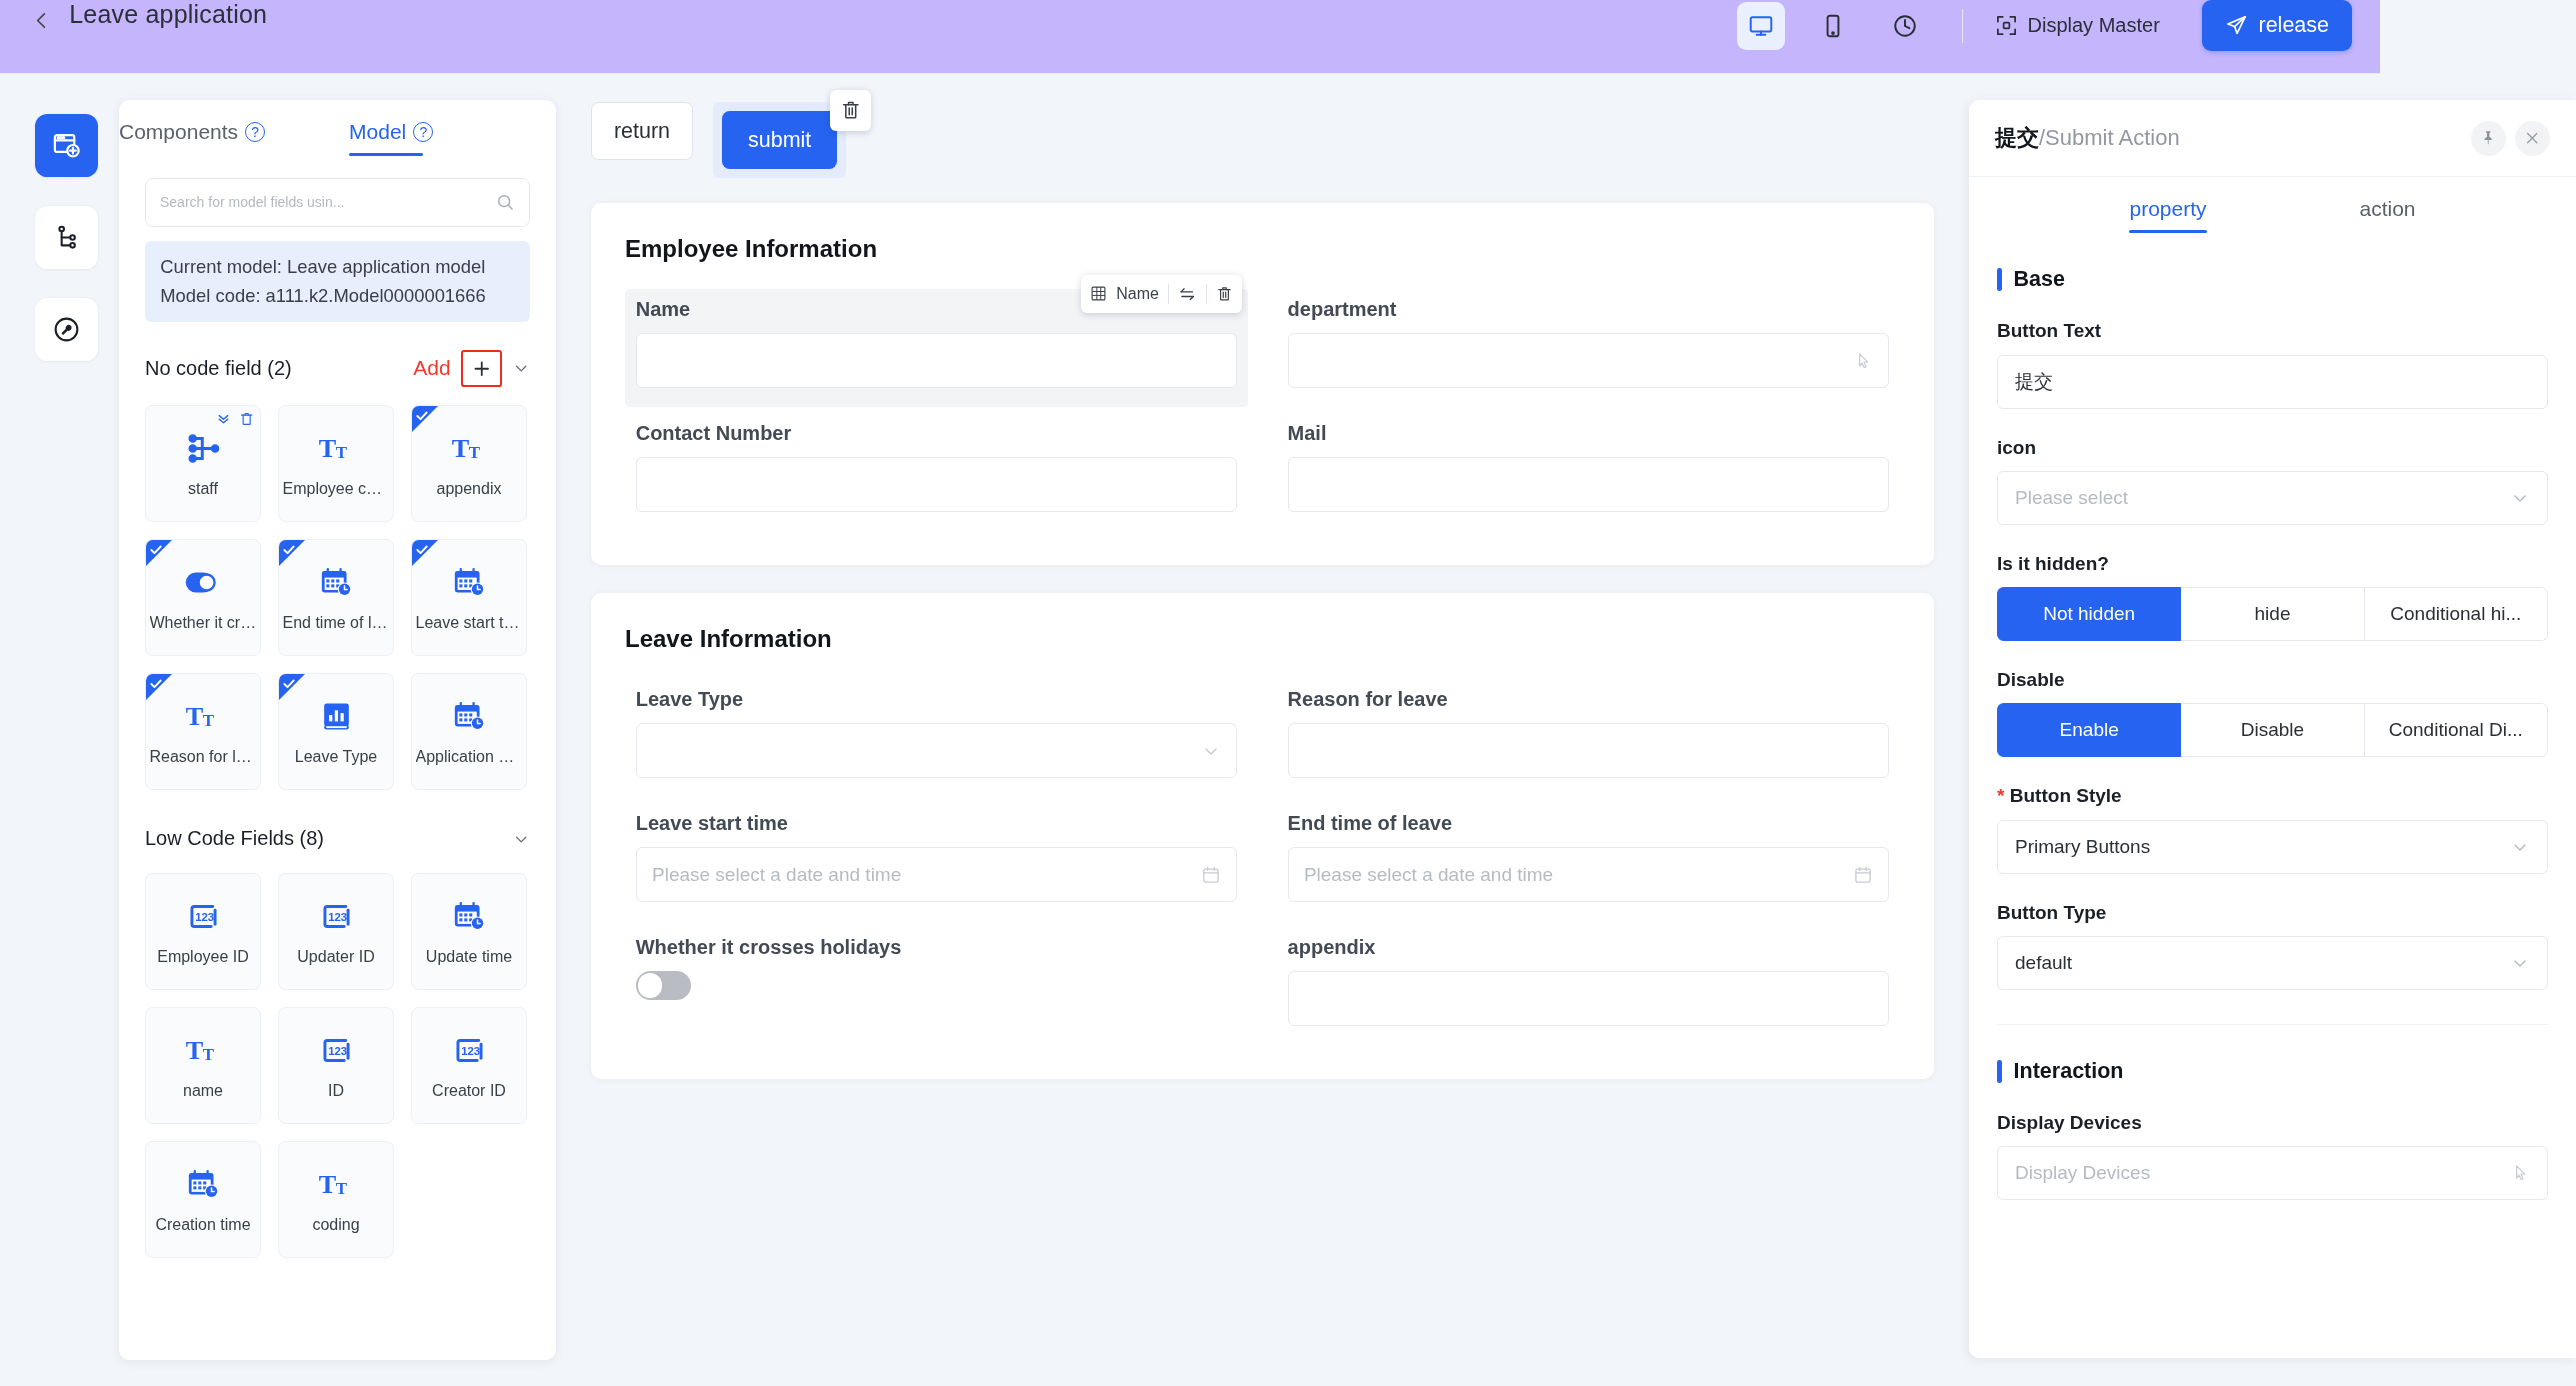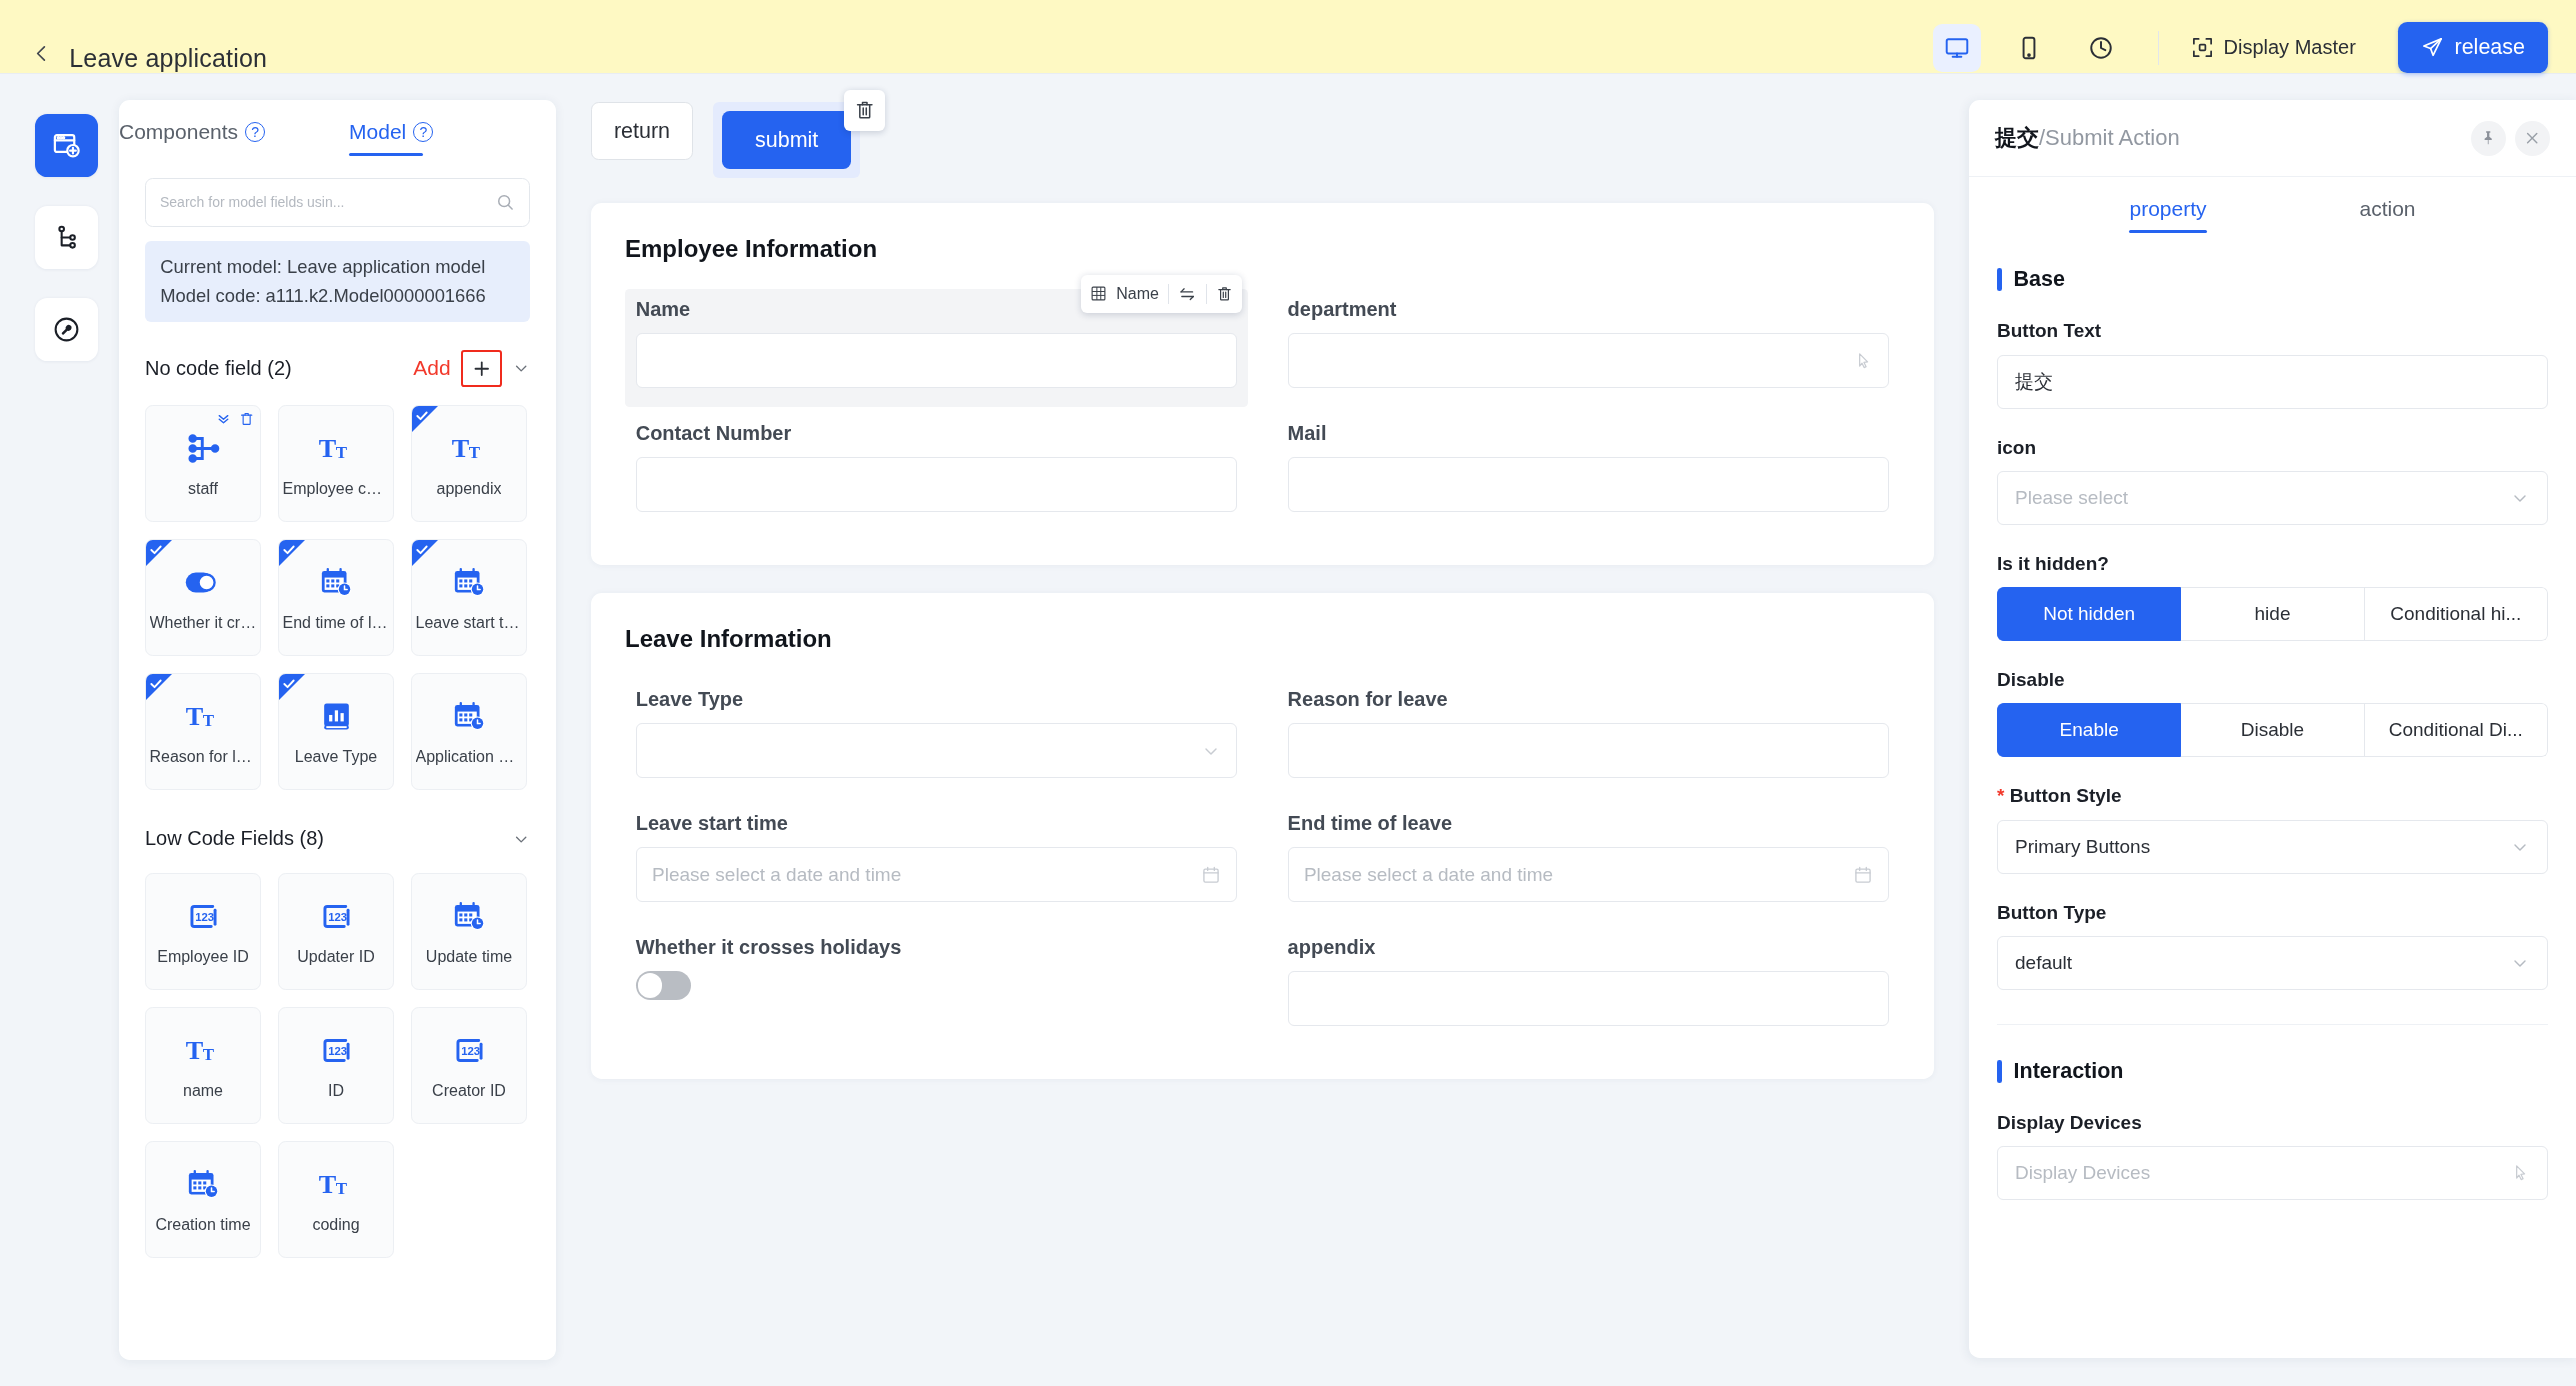--- a/index.html
+++ b/index.html
@@ -5,22 +5,22 @@
   * { box-sizing: border-box; margin: 0; padding: 0; }
   html, body {
     width: 2576px; height: 1386px;
     font-family: "Liberation Sans", sans-serif;
     background: #f2f5f9;
     overflow: hidden;
   }
 
   
   .topbar {
-    position: absolute; top: 0; left: 0; width: 2576px; height: 74px;
-    background: #fef9c3; display: flex; align-items: flex-end;
+    position: absolute; top: 0; left: 0; width: 2380px; height: 74px;
+    background: #c4b5fd; display: flex; align-items: flex-start;
     border-bottom: 0.8px solid #e9edf2;
   }
   .back-btn {
     width: 40px; height: 40px; margin-left: 21.5px;
     display: flex; align-items: center; justify-content: center;
     cursor: pointer;
   }
   .page-title {
     font-size: 25px; color: #2b2f36; margin-left: 7.7px; letter-spacing: 0.2px;
   }
@@ -139,21 +139,21 @@
   .btn-return {
     width: 102px; height: 58px; background: #fff; border: 0.8px solid #dfe3e8;
     border-radius: 7.7px; font-size: 21.5px; color: #2b2f36; cursor: pointer;
     display: flex; align-items: center; justify-content: center;
   }
   .submit-wrap {
     margin-left: 20px; padding: 9.2px; background: #e4ebfd; border-radius: 6.1px;
     position: relative;
   }
   .btn-submit {
-    width: 129px; height: 58px; background: #2563f0; border-radius: 7.7px;
+    width: 115px; height: 58px; background: #2563f0; border-radius: 7.7px;
     color: #fff; font-size: 21.5px; cursor: pointer;
     display: flex; align-items: center; justify-content: center;
   }
   .float-trash {
     position: absolute; top: -12.3px; right: -24.5px; width: 41px; height: 41px;
     background: #fff; border-radius: 6.1px; box-shadow: 0 1.5px 6.1px rgba(20,40,80,.18);
     display: flex; align-items: center; justify-content: center; cursor: pointer;
   }
   .form-card {
     margin: 24.5px 35px 0 35px; background: #fff; border-radius: 10.7px;

